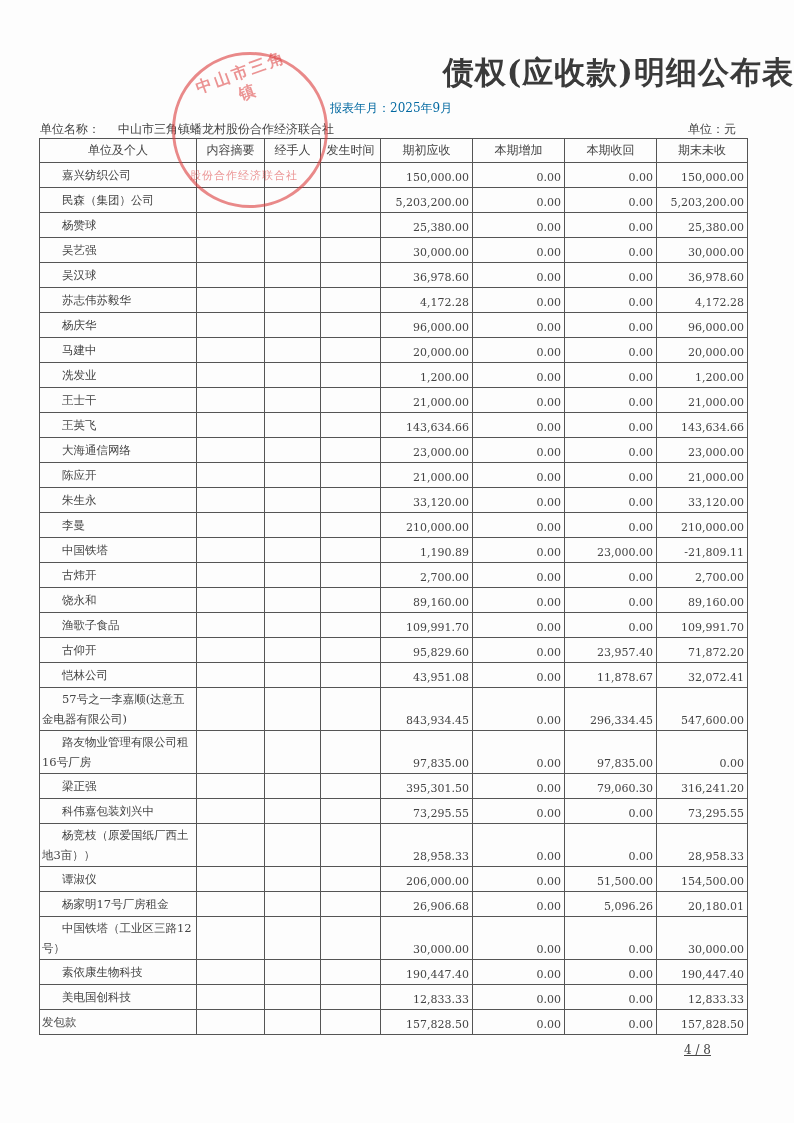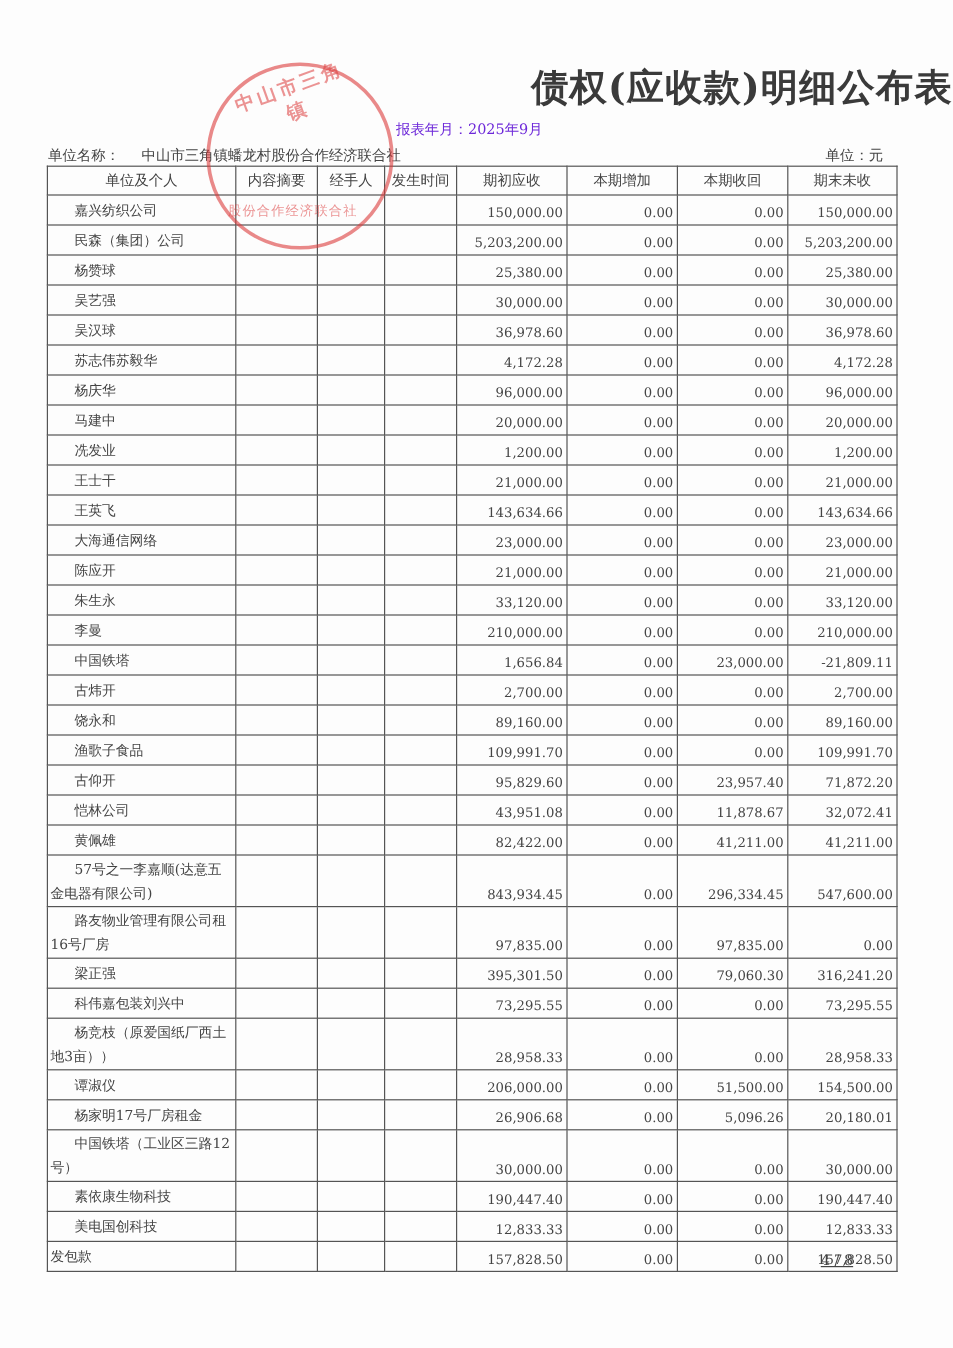--- a/index.html
+++ b/index.html
@@ -1,20 +1,20 @@
 <!DOCTYPE html>
 <html><head>
 <meta charset="utf-8">
 <style>
   html, body { margin:0; padding:0; background:#fdfdfd; }
   body { width:794px; height:1123px; position:relative; overflow:hidden;
          font-family:"DejaVu Serif","Liberation Serif",serif; color:#333; }
   .title { position:absolute; left:0; right:0; top:52px; text-align:right;
            font-size:31px; font-weight:bold; letter-spacing:1px; color:#3a3a3a; }
-  .period { position:absolute; left:330px; top:100px; font-size:12px; color:#6d28d9; }
+  .period { position:absolute; left:330px; top:100px; font-size:12px; color:#0369a1; }
   .unit-name-label { position:absolute; left:40px; top:121px; font-size:12px; color:#444; }
   .unit-name { position:absolute; left:118px; top:121px; font-size:12px; color:#444;text-align:center; }
   .unit-label { position:absolute; right:58px; top:121px; font-size:12px; color:#444; }
   table { position:absolute; left:39px; top:138px; border-collapse:collapse;
           table-layout:fixed; width:708px; font-size:11.5px; }
   td, th { border:1.2px solid #555; padding:0 3px; height:21px; overflow:hidden; white-space:nowrap; }
   th { font-weight:normal; text-align:center; height:23px; color:#444; font-size:12px; }
   td.name { text-align:left; padding-left:22px; color:#444; }
   td.name.flush { padding-left:2px; }
   td.name.wrap { white-space:normal; line-height:20px; padding-left:2px; text-indent:20px; height:42px; }
@@ -210,21 +210,21 @@
         <td class="num">210,000.00</td>
         <td class="num">0.00</td>
         <td class="num">0.00</td>
         <td class="num">210,000.00</td>
       </tr>
       <tr>
         <td class="name">中国铁塔</td>
         <td></td>
         <td></td>
         <td></td>
-        <td class="num">1,656.84</td>
+        <td class="num">1,190.89</td>
         <td class="num">0.00</td>
         <td class="num">23,000.00</td>
         <td class="num">-21,809.11</td>
       </tr>
       <tr>
         <td class="name">古炜开</td>
         <td></td>
         <td></td>
         <td></td>
         <td class="num">2,700.00</td>
@@ -264,30 +264,20 @@
       </tr>
       <tr>
         <td class="name">恺林公司</td>
         <td></td>
         <td></td>
         <td></td>
         <td class="num">43,951.08</td>
         <td class="num">0.00</td>
         <td class="num">11,878.67</td>
         <td class="num">32,072.41</td>
-      </tr>
-      <tr>
-        <td class="name">黄佩雄</td>
-        <td></td>
-        <td></td>
-        <td></td>
-        <td class="num">82,422.00</td>
-        <td class="num">0.00</td>
-        <td class="num">41,211.00</td>
-        <td class="num">41,211.00</td>
       </tr>
       <tr class="tall">
         <td class="name wrap">57号之一李嘉顺(达意五金电器有限公司)</td>
         <td></td>
         <td></td>
         <td></td>
         <td class="num">843,934.45</td>
         <td class="num">0.00</td>
         <td class="num">296,334.45</td>
         <td class="num">547,600.00</td>

